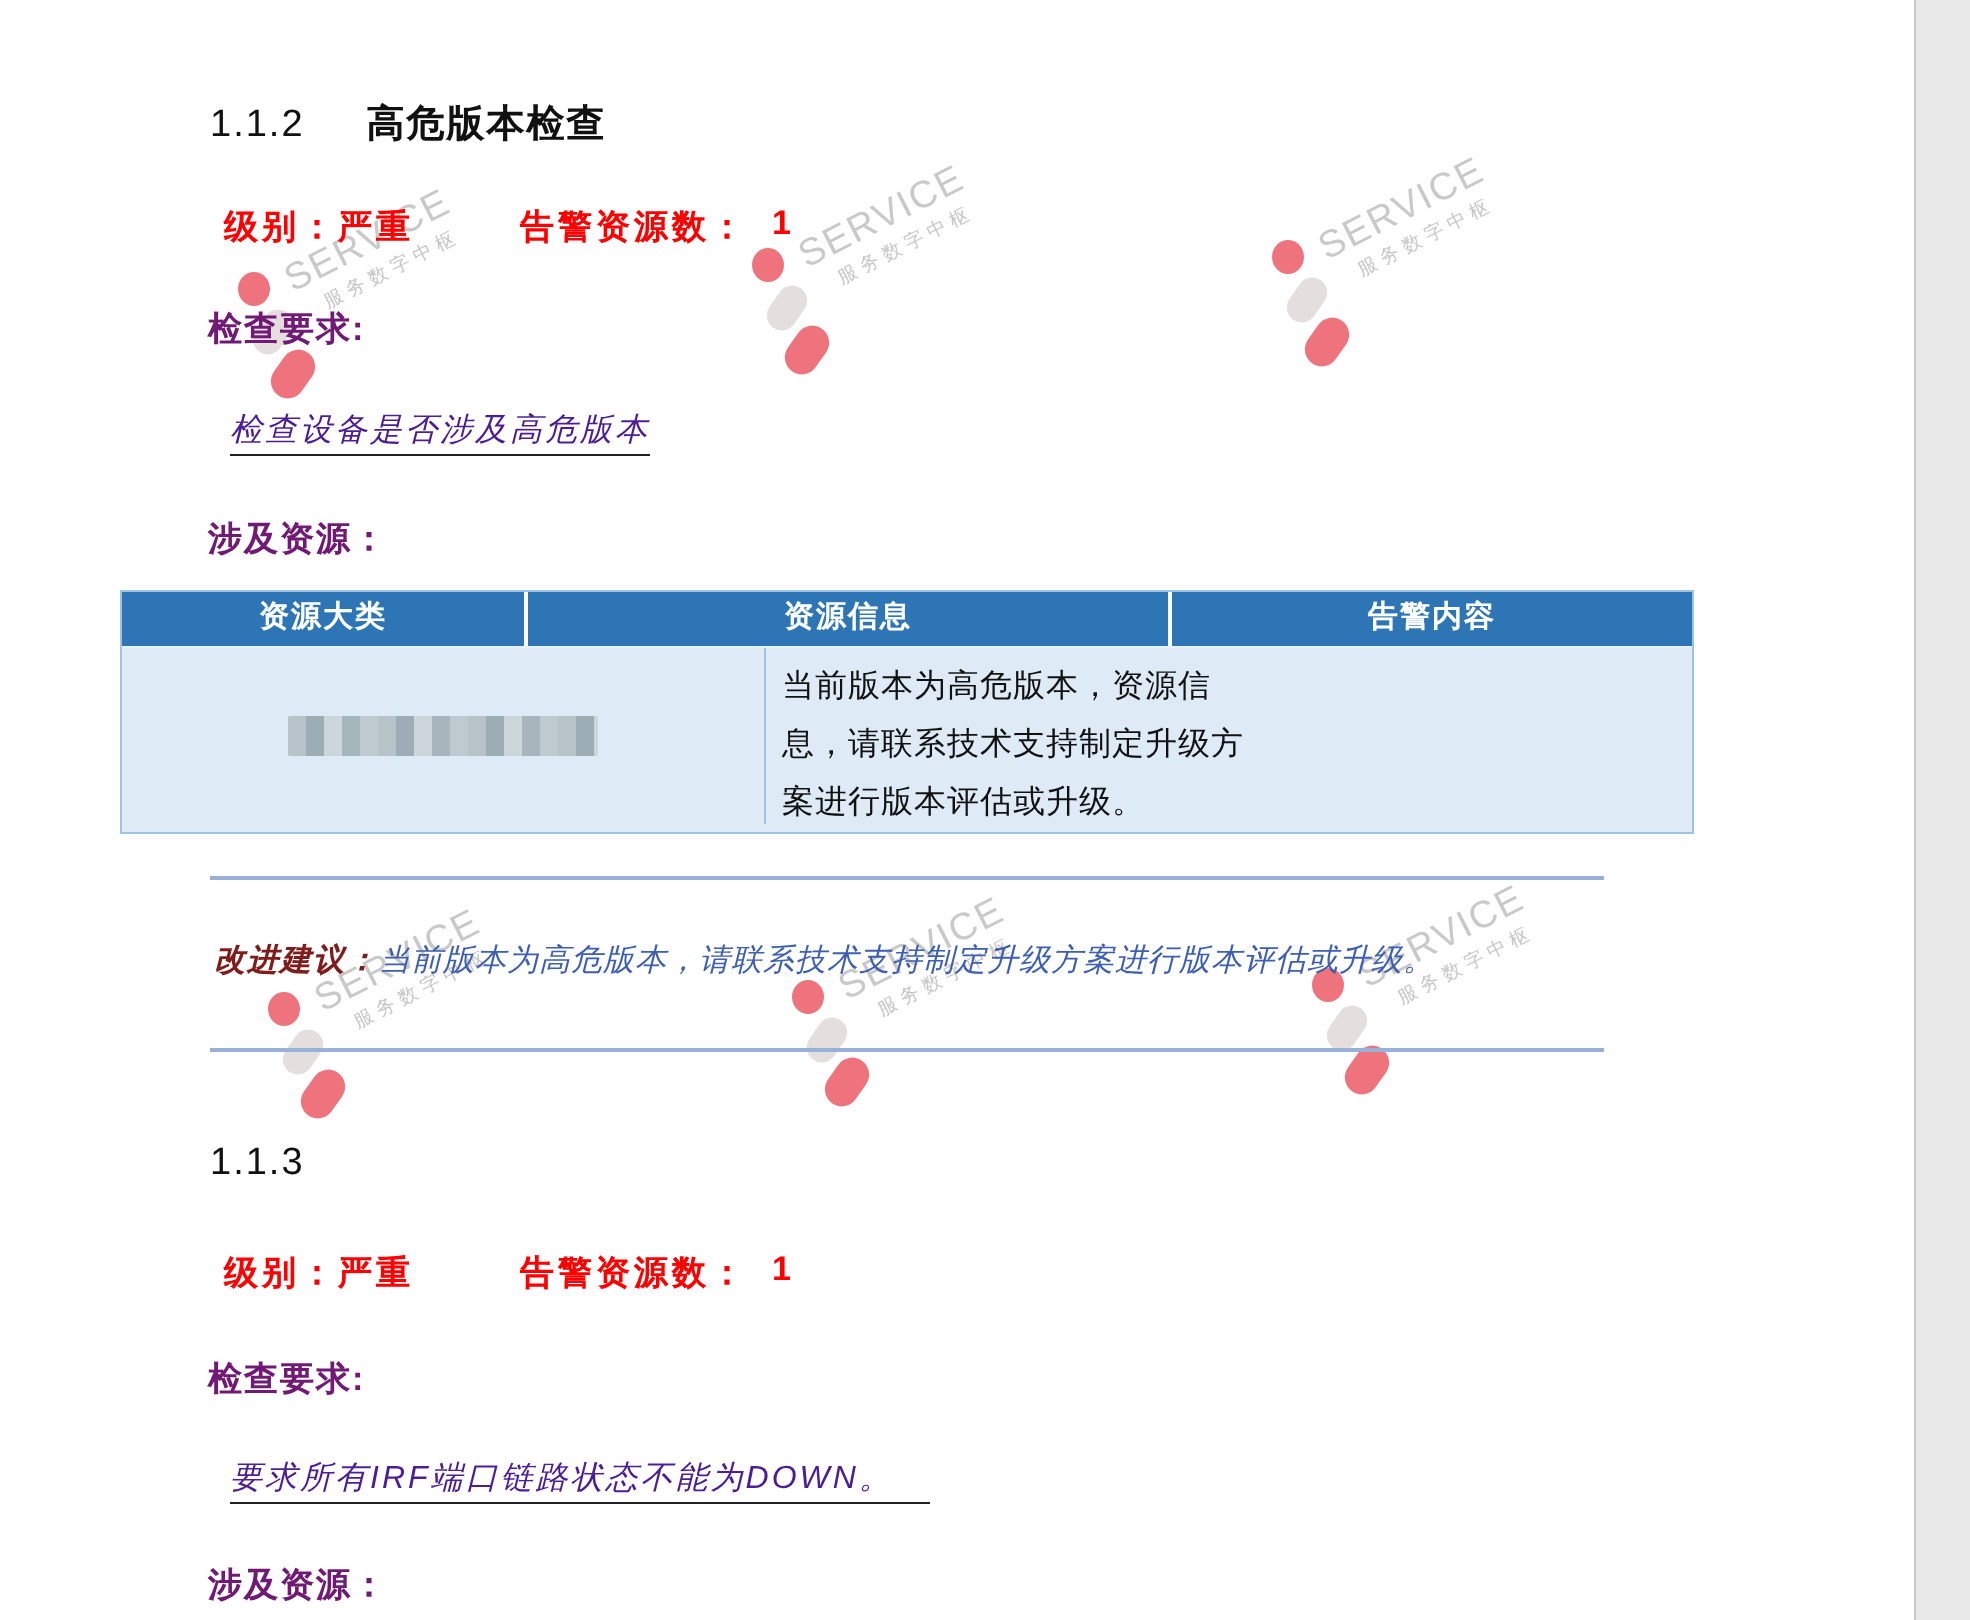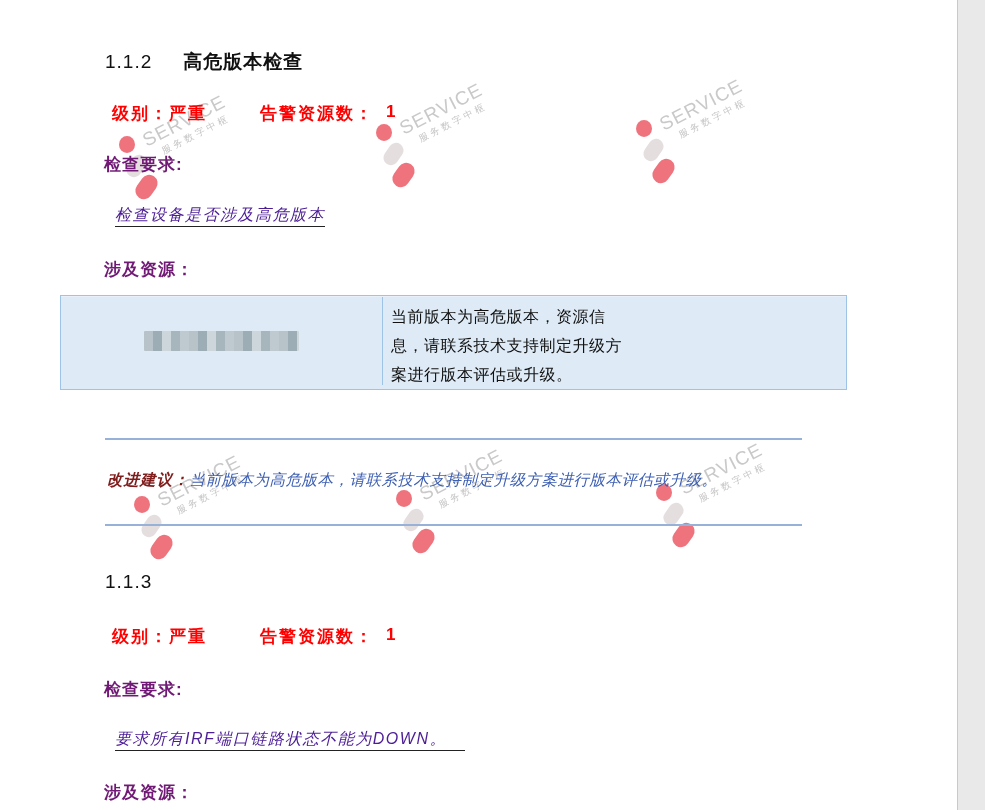--- a/index.html
+++ b/index.html
@@ -135,20 +135,25 @@
 
     <div class="abs label" style="top:138px;">检查要求:</div>
 
     <div class="abs italic-line" style="top:190px;">
       <span>检查设备是否涉及高危版本</span>
     </div>
 
     <div class="abs label" style="top:243px;">涉及资源：</div>
 
     <div class="tbl" style="top:280px;">
+      <div class="tbl-head">
+        <div class="th c1">资源大类</div>
+        <div class="th c2">资源信息</div>
+        <div class="th c3">告警内容</div>
+      </div>
       <div class="tbl-row">
         <div class="td c2">
           <span class="mosaic light"></span>
         </div>
         <div class="td c3">当前版本为高危版本，资源信息，请联系技术支持制定升级方案进行版本评估或升级。</div>
       </div>
     </div>
 
     <div class="rule" style="top:423px;"></div>
 

